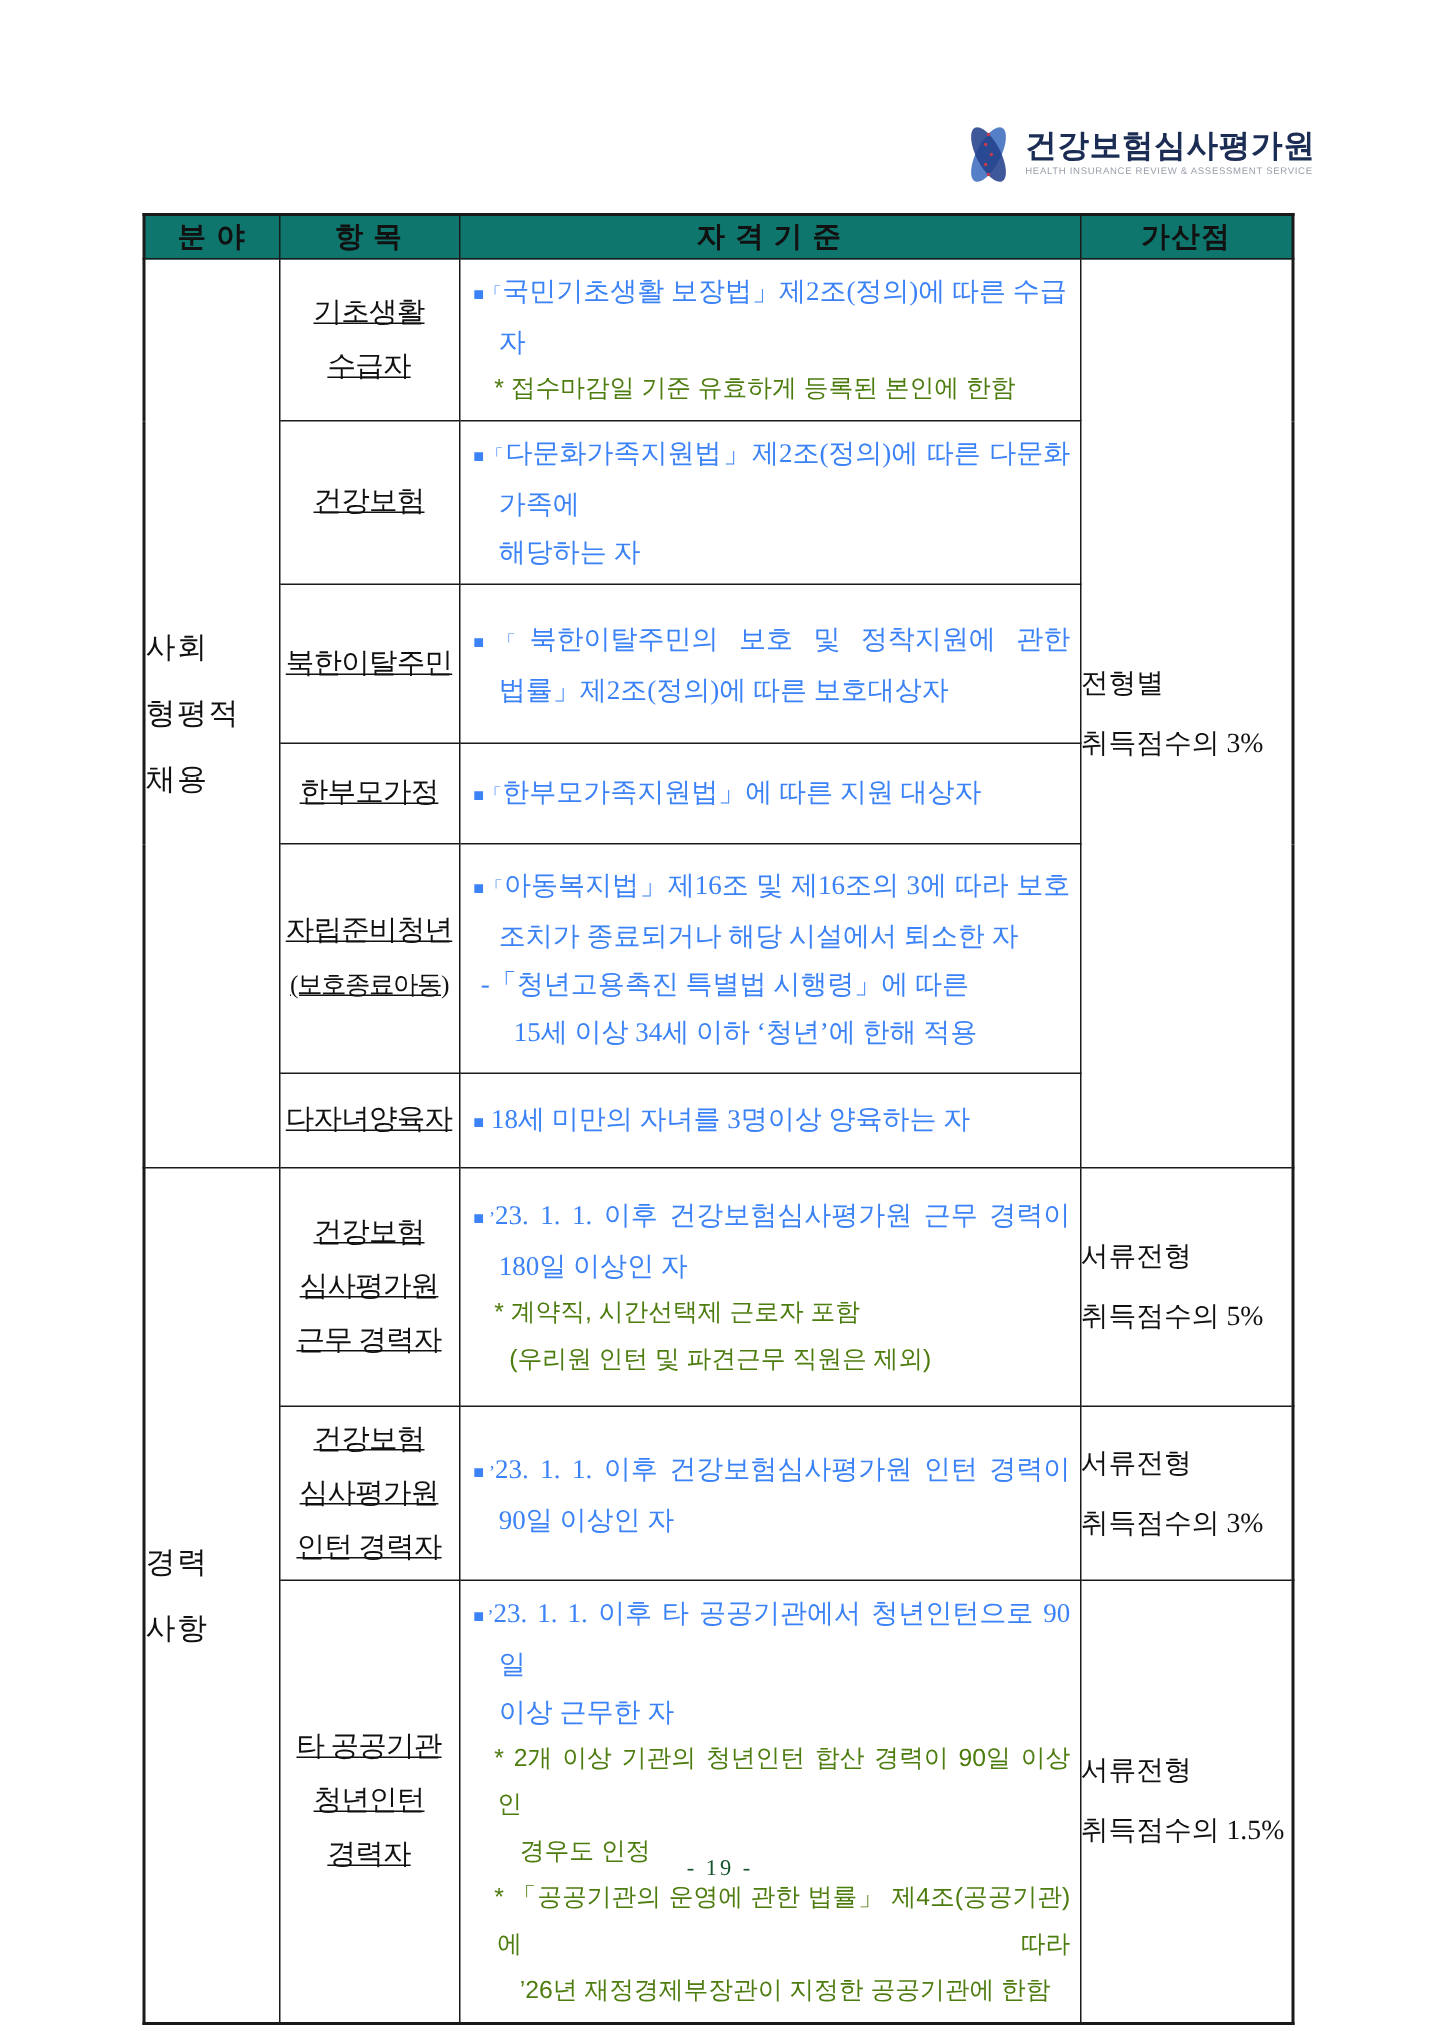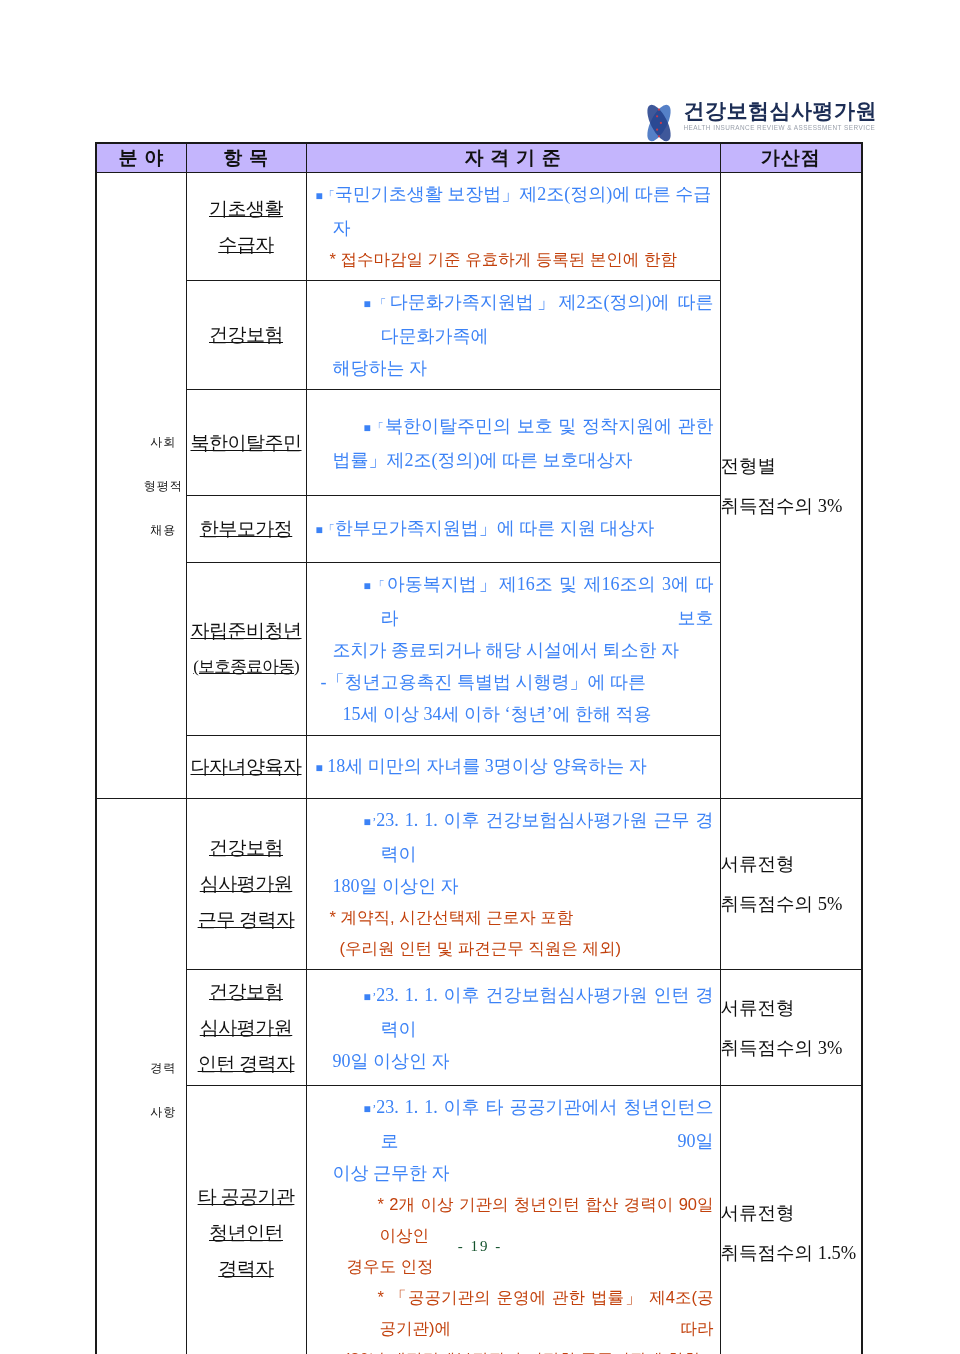--- a/index.html
+++ b/index.html
@@ -1,46 +1,46 @@
 <!DOCTYPE html>
 <html><head>
 <meta charset="utf-8">
 <style>
   html,body{margin:0;padding:0;background:#ffffff;}
   body{width:960px;height:1354px;position:relative;font-family:"Liberation Serif",serif;color:#111;}
 
   
-  .logo{position:absolute;top:100px;right:83px;display:flex;gap:4px;}
+  .logo{position:absolute;top:80px;right:83px;display:flex;align-items:center;gap:4px;}
   .logo-mark{width:42px;height:46px;flex:0 0 auto;}
   .logo-text{display:flex;flex-direction:column;line-height:1;}
   .logo-name{font-family:"Liberation Sans",sans-serif;font-weight:bold;font-size:21px;letter-spacing:0.5px;color:#1c2d55;}
   .logo-sub{font-family:"Liberation Sans",sans-serif;font-size:6.4px;letter-spacing:0.45px;color:#9aa0ab;margin-top:4px;}
 
   
   .tbl-wrap{position:absolute;left:95px;top:142px;}
   table{border-collapse:collapse;table-layout:fixed;width:766px;border:2px solid #1a1a1a;}
   th,td{border:1px solid #1a1a1a;padding:0;vertical-align:middle;}
-  th{background:#c4b5fd;height:28px;font-weight:bold;font-size:19px;letter-spacing:1px;font-family:"Liberation Serif",serif;}
-  td.field{text-align:center;font-size:12px;line-height:44px;letter-spacing:1px;padding-left:44px;}
+  th{background:#0f766e;height:28px;font-weight:bold;font-size:19px;letter-spacing:1px;font-family:"Liberation Serif",serif;}
+  td.field{font-size:20px;line-height:44px;letter-spacing:1px;}
   td.item{text-align:center;font-size:19px;line-height:36px;padding:0 2px;letter-spacing:-0.5px;text-decoration:underline;}
   td.item .sm{font-size:17px;letter-spacing:-1px;}
   td.crit{padding:5px 6px 5px 9px;}
   td.bonus{text-align:left;font-size:18.5px;line-height:40px;}
 
   .ln{font-size:18px;line-height:32px;color:#3b82f6;}
   .ln.b{padding-left:17px;text-indent:-17px;}
   .ln.b::first-letter{font-size:12px;}
   .ln.c{padding-left:17px;}
   .ln.d{padding-left:5px;}
   .ln.dc{padding-left:27px;}
-  .ln.n,.ln.nc,.ln.np{font-family:"Liberation Sans",sans-serif;font-size:16.5px;color:#c2410c;line-height:31px;}
+  .ln.n,.ln.nc,.ln.np{font-family:"Liberation Sans",sans-serif;font-size:16.5px;color:#4d7c0f;line-height:31px;}
   .ln.n{padding-left:16px;text-indent:-2px;}
   .ln.nc{padding-left:31px;}
   .ln.np{padding-left:24px;}
-  .ln.j{text-align:justify;text-align-last:justify;margin-left:48px;}
+  .ln.j{text-align:justify;text-align-last:justify;}
 
   
   .footer{position:absolute;top:1238px;left:0;width:100%;text-align:center;font-size:15px;letter-spacing:2px;color:#14532d;}
 </style>
 </head>
 <body>
 
 <div class="logo">
   <svg class="logo-mark" viewBox="0 0 44 48">
     <ellipse cx="22" cy="24" rx="8.5" ry="21" transform="rotate(27 22 24)" fill="#4c79c4" opacity="0.95"></ellipse>

